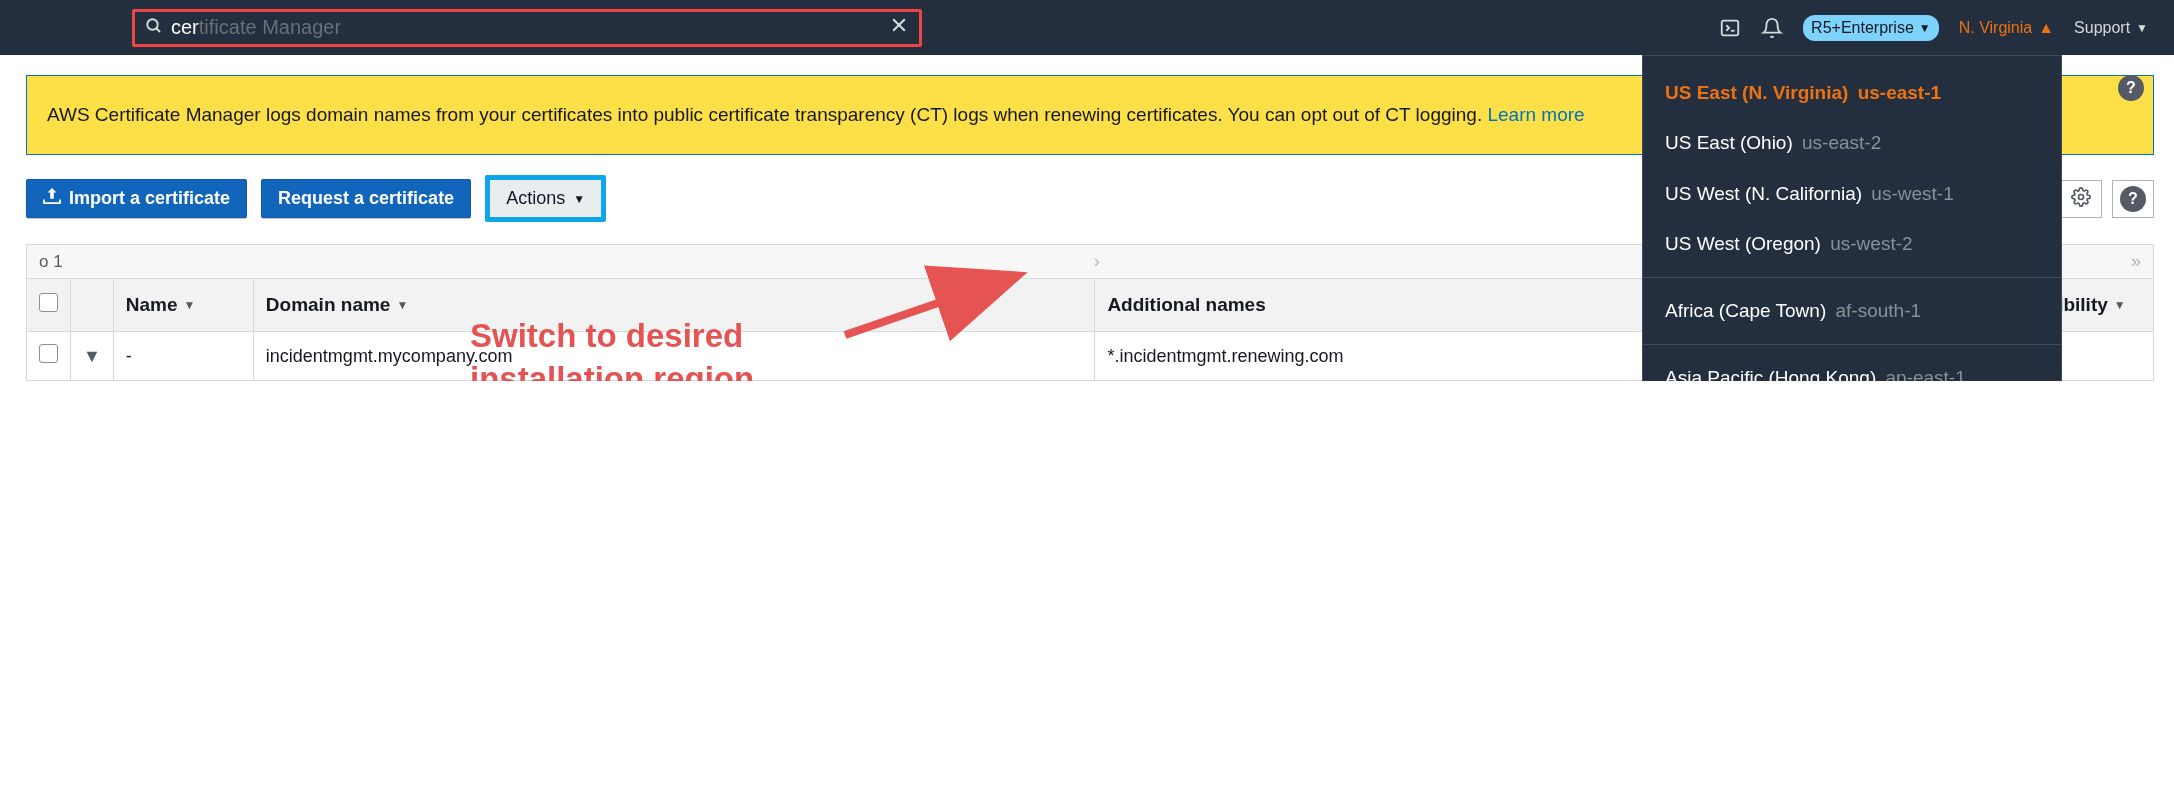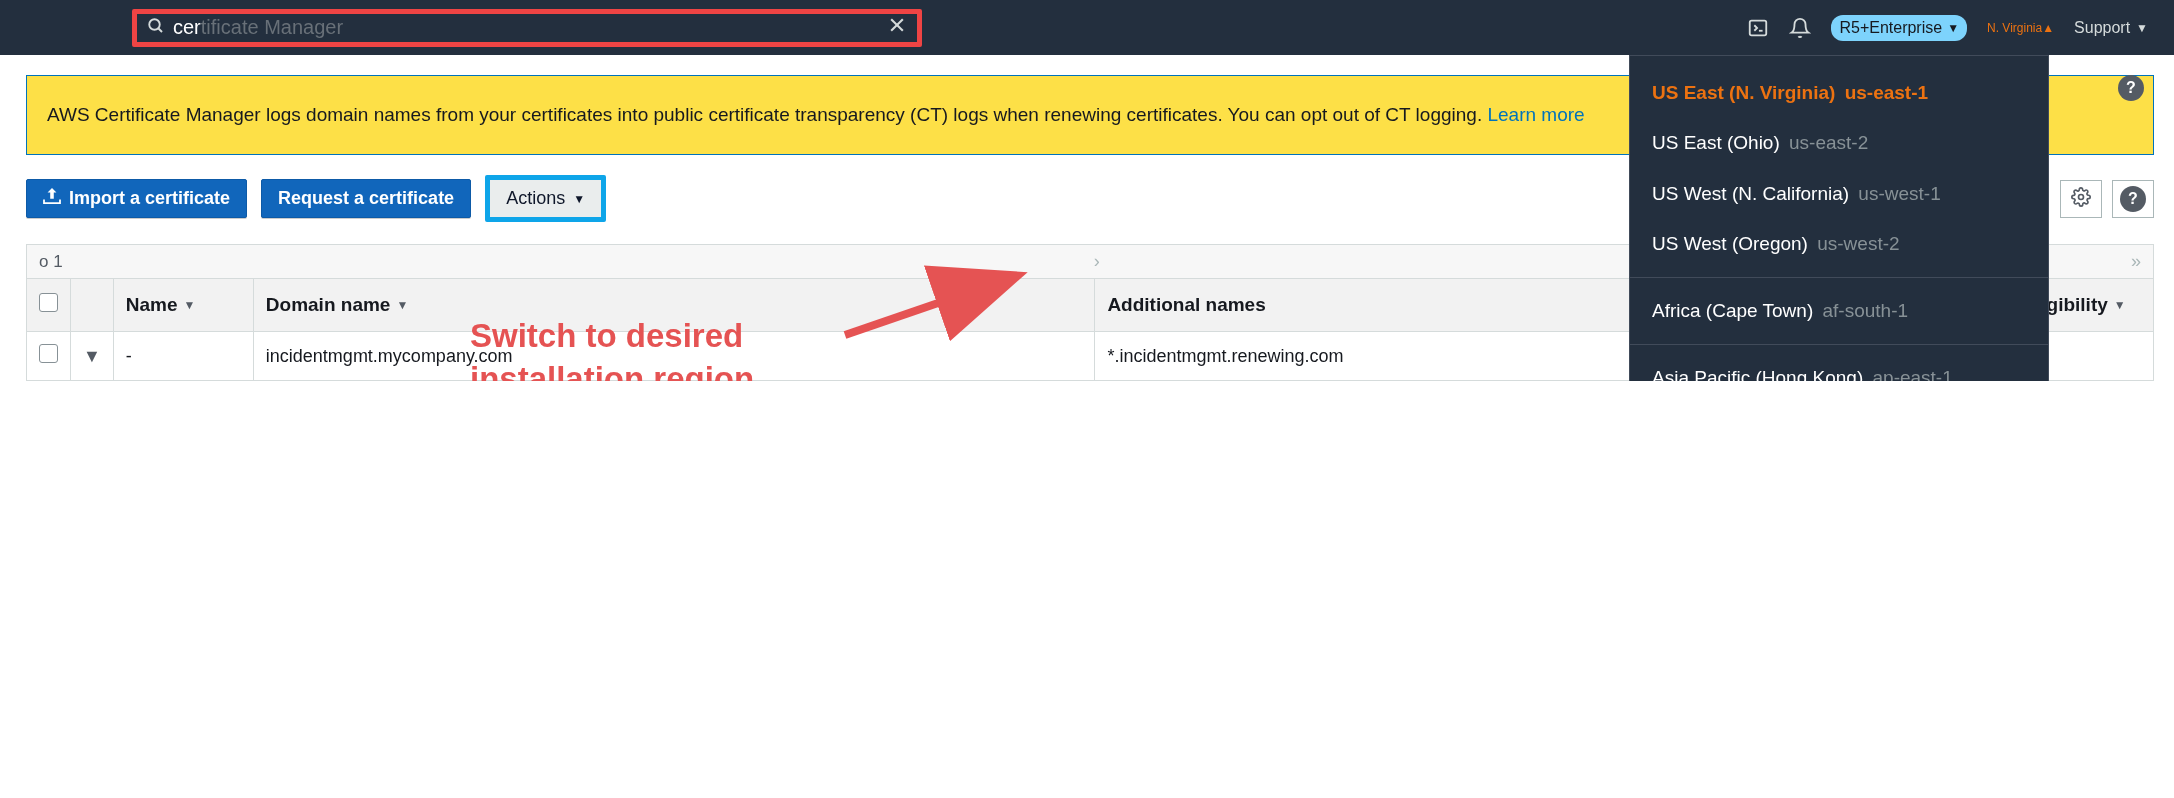--- a/index.html
+++ b/index.html
@@ -1,37 +1,37 @@
 <!DOCTYPE html>
 <html><head>
 <meta charset="utf-8">
 <style>
 * { box-sizing: border-box; margin: 0; padding: 0; }
 body { font-family: -apple-system, BlinkMacSystemFont, "Segoe UI", Arial, sans-serif; font-size: 14px; color: #16191f; background: #fff; }
 
 
 .top-nav { background: #232f3e; height: 55px; display: flex; align-items: center; padding: 0 12px; gap: 10px; position: relative; }
 .search-wrap { position: relative; margin-left: 120px; width: 790px; }
-.search-box { display: flex; align-items: center; background: #232f3e; border: 5px solid #ef4444; border-radius: 2px; height: 38px; padding: 0 10px; }
+.search-box { display: flex; align-items: center; background: #232f3e; border: 3px solid #ef4444; border-radius: 2px; height: 38px; padding: 0 10px; }
 .search-icon { color: #d5dbdb; margin-right: 8px; }
 .search-typed { color: #fff; font-size: 20px; }
 .search-ghost { color: #687078; font-size: 20px; }
 .search-clear { color: #d5dbdb; cursor: pointer; font-size: 18px; }
 
 .nav-right { margin-left: auto; display: flex; align-items: center; gap: 20px; padding-right: 14px; }
 .nav-icon { color: #d5dbdb; width: 22px; height: 22px; cursor: pointer; display: flex; align-items: center; justify-content: center; }
 .account-badge { background: #7dd3fc; color: #16191f; padding: 4px 8px; border-radius: 12px; font-size: 16px; font-weight: 500; display: flex; align-items: center; gap: 5px; }
 .account-badge .caret { color: #16191f; }
-.region-label { color: #ec7211; font-size: 12px; display: flex; align-items: flex-end; }
+.region-label { color: #ec7211; font-size: 16px; display: flex; align-items: flex-end; gap: 6px; }
 .region-label .caret-up { color: #ec7211; }
 .support-label { color: #d5dbdb; font-size: 16px; display: flex; align-items: center; gap: 6px; }
 .caret { font-size: 12px; }
 
 
-.region-dropdown { position: absolute; top: 55px; right: 125px; width: 420px; background: #232f3e; border: 1px solid #414b5a; z-index: 100; padding: 12px 0; }
+.region-dropdown { position: absolute; top: 55px; right: 112px; width: 420px; background: #232f3e; border: 1px solid #414b5a; z-index: 100; padding: 12px 0; }
 .region-item { padding: 9px 22px; color: #d5dbdb; font-size: 19px; cursor: pointer; line-height: 1.7; }
 .region-item.active .region-name { color: #ec7211; font-weight: 700; }
 .region-item.active .region-code { color: #ec7211; font-weight: 700; }
 .region-name { color: #fff; }
 .region-code { color: #879196; margin-left: 4px; }
 .region-divider { border-top: 1px solid #414b5a; margin: 8px 0; }
 
 
 .main { padding: 20px 20px 0 26px; position: relative; }
 .page-title { font-size: 30px; color: #16191f; margin-bottom: 14px; }

